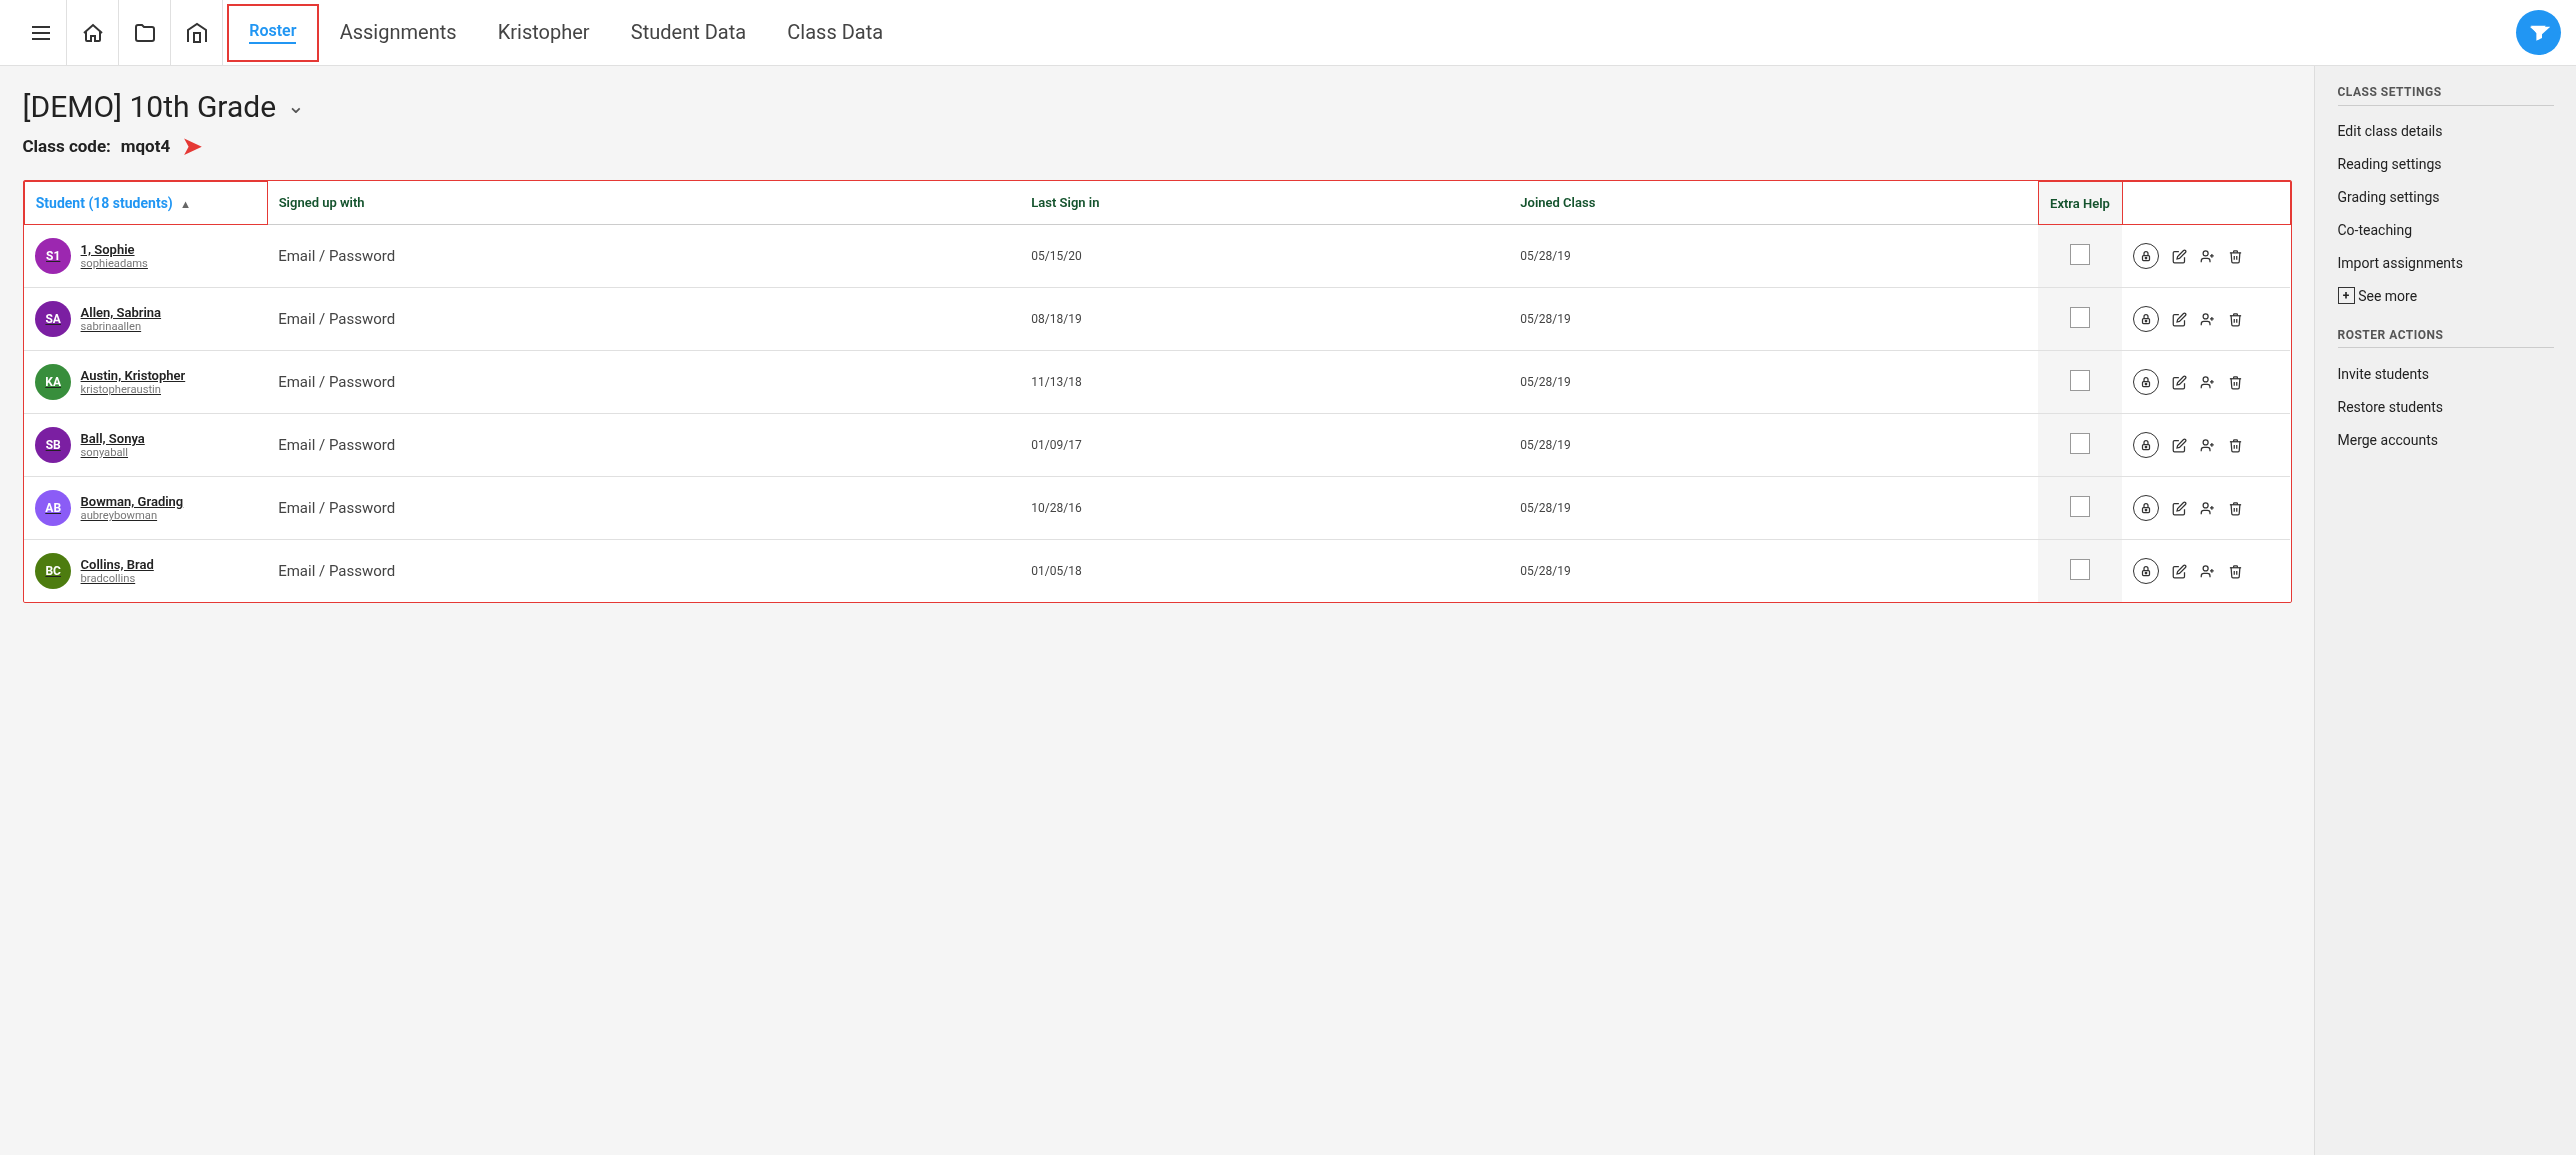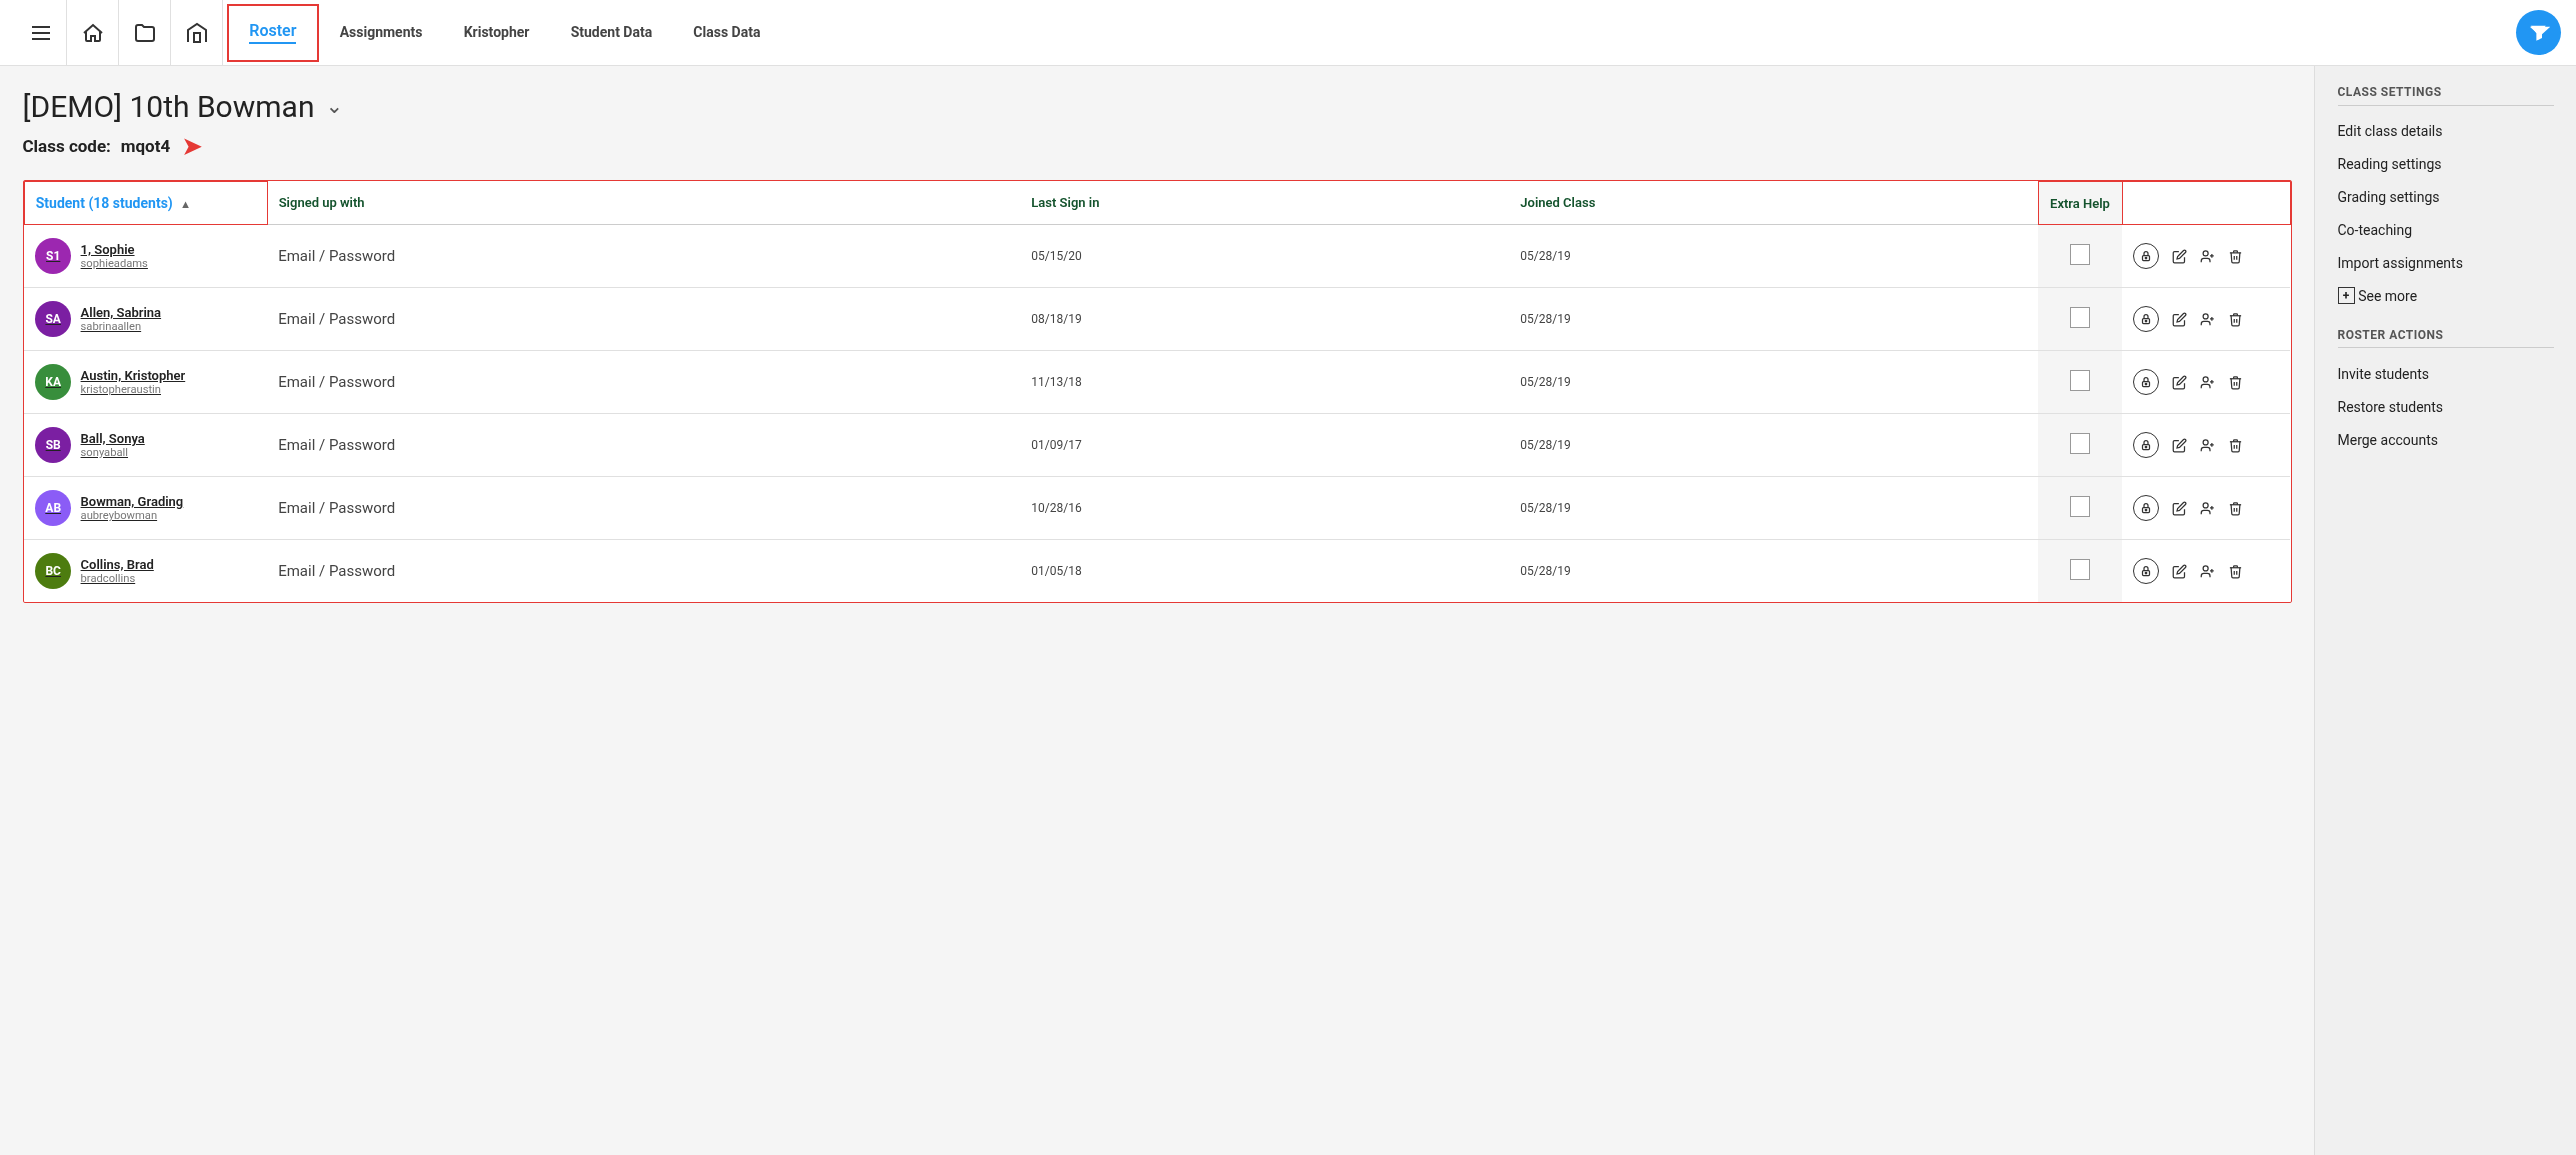--- a/index.html
+++ b/index.html
@@ -26,22 +26,22 @@
     .nav-tabs {
       display: flex;
       align-items: center;
       height: 66px;
       margin-left: 3.7px;
     }
     .nav-tab {
       display: flex; align-items: center; justify-content: flex-end;
       padding: 0 20.6px;
       height: 66px;
-      font-size: 14px;
-      font-weight: 700;
+      font-size: 20px;
+      font-weight: 400;
       cursor: pointer;
       color: #444;
       border-bottom: 2.8px solid transparent;
       white-space: nowrap;
     }
     .nav-filter-btn {
       margin-left: auto;
       width: 45px; height: 45px;
       background: #2196f3;
       border-radius: 50%;
@@ -344,21 +344,21 @@
       <polygon points="4,5 20,5 14,13 14,19 10,21 10,13" fill="white"></polygon>
     </svg>
   </div>
 </div>
 
 <div class="main-layout">
 
   <div class="content-area">
 
     <div class="class-title-row">
-      <h1 class="class-title">[DEMO] 10th Bowman</h1>
+      <h1 class="class-title">[DEMO] 10th Grade</h1>
       <span class="dropdown-arrow">⌄</span>
     </div>
 
     <div class="class-code-row">
       <span class="class-code-text">
         <span>Class code:</span>
         <span style="margin-left:5.6px;">mqot4</span>
       </span>
       <span class="arrow-indicator">➤</span>
     </div>

